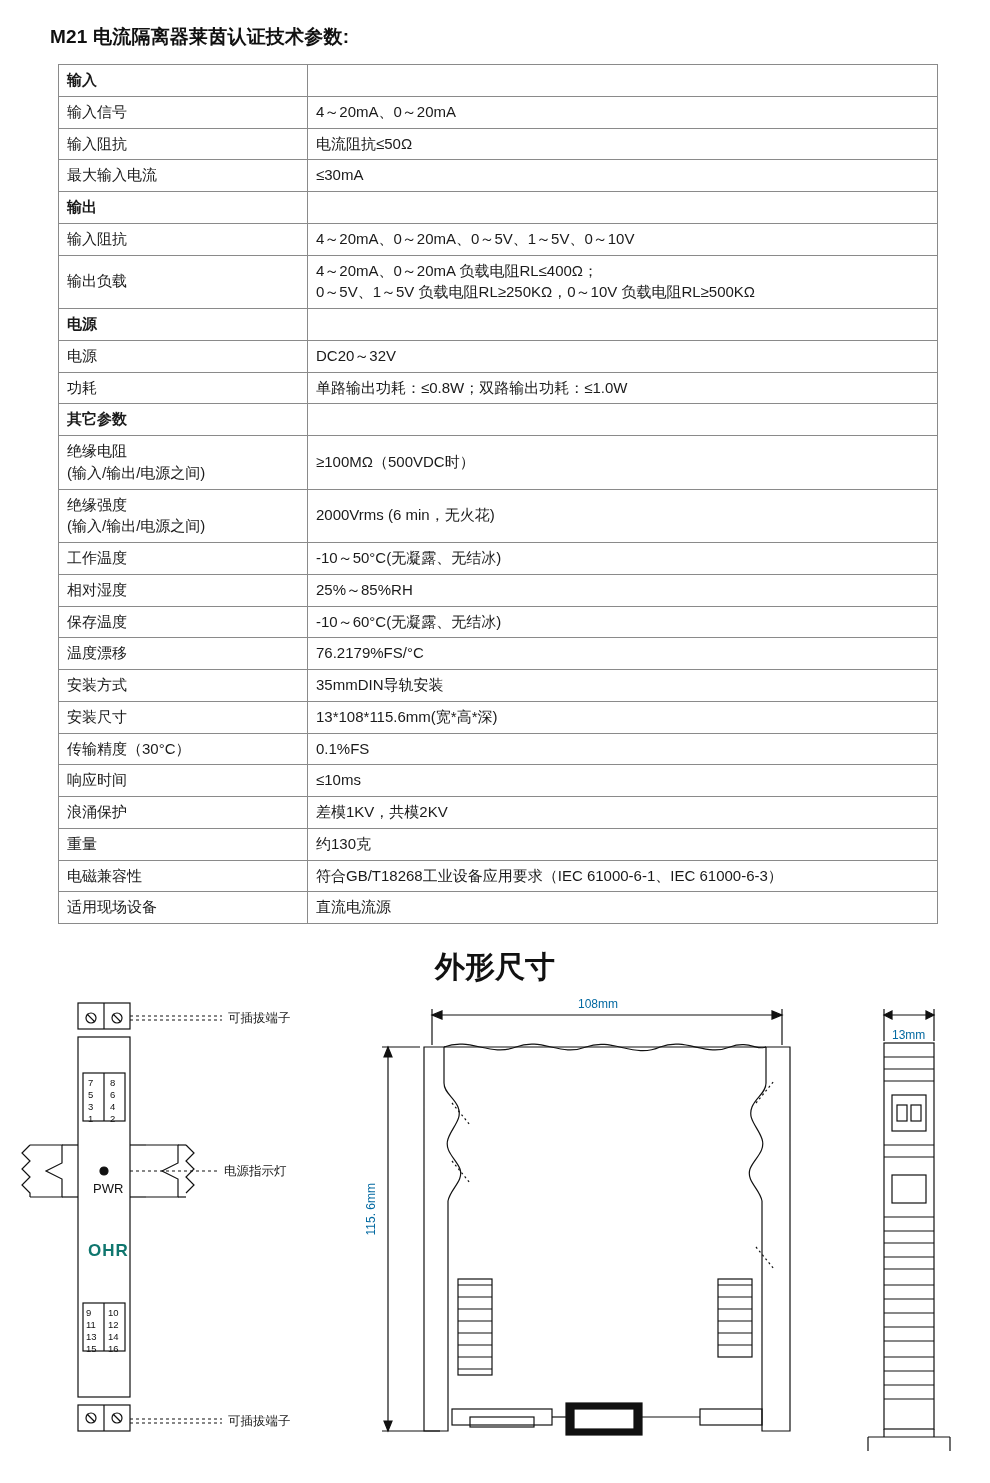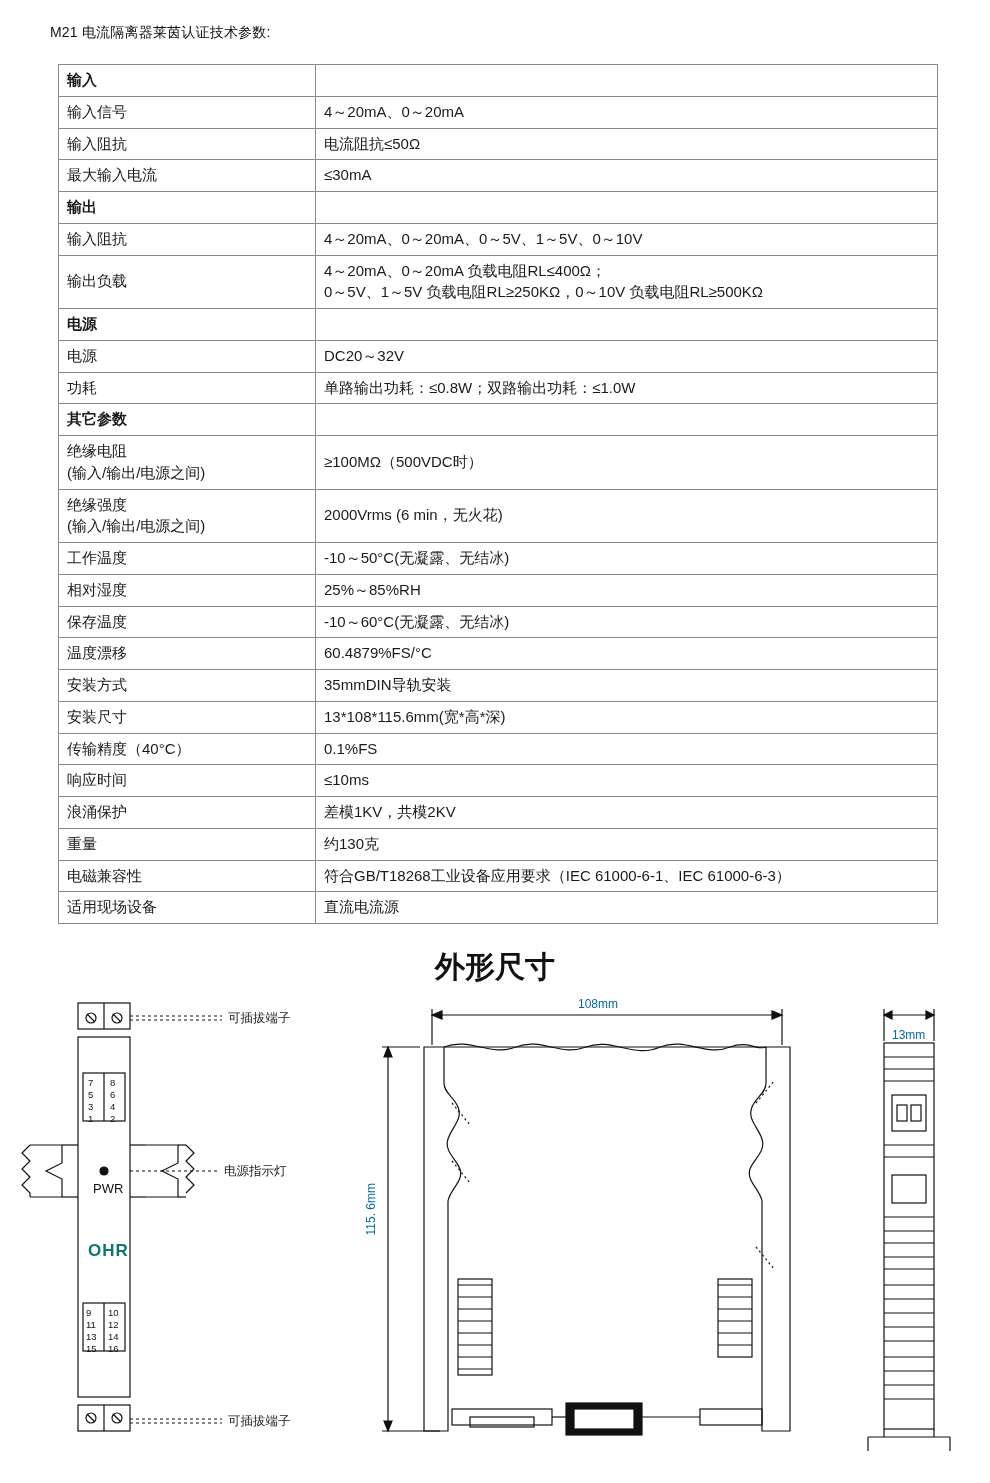--- a/index.html
+++ b/index.html
@@ -12,37 +12,37 @@
     height: 1483px;
     position: relative;
     font-family: "Liberation Sans", sans-serif;
     color: #1a1a1a;
     overflow: hidden;
   }
   .page-title {
     position: absolute;
     left: 50px;
     top: 24px;
-    font-size: 14px;
-    font-weight: normal;
+    font-size: 19px;
+    font-weight: bold;
     letter-spacing: 0.2px;
     color: #111;
   }
   table.spec {
     position: absolute;
     left: 58px;
     top: 64px;
     width: 880px;
     border-collapse: collapse;
     font-size: 15px;
     color: #1a1a1a;
   }
   table.spec td {
     border: 1px solid #8a8a8a;
-    padding: 4px 8px 5px 8px;
+    padding: 4px 0 5px 8px;
     vertical-align: middle;
     line-height: 1.45;
   }
   table.spec td.label {
     width: 240px;
   }
   table.spec tr.section td {
     font-weight: bold;
   }
   td .sub {
@@ -179,32 +179,32 @@
     <tr>
       <td class="label">相对湿度</td>
       <td>25%～85%RH</td>
     </tr>
     <tr>
       <td class="label">保存温度</td>
       <td>-10～60°C(无凝露、无结冰)</td>
     </tr>
     <tr>
       <td class="label">温度漂移</td>
-      <td>60.4879%FS/°C</td>
+      <td>76.2179%FS/°C</td>
     </tr>
     <tr>
       <td class="label">安装方式</td>
       <td>35mmDIN导轨安装</td>
     </tr>
     <tr>
       <td class="label">安装尺寸</td>
       <td>13*108*115.6mm(宽*高*深)</td>
     </tr>
     <tr>
-      <td class="label">传输精度（40°C）</td>
+      <td class="label">传输精度（30°C）</td>
       <td>0.1%FS</td>
     </tr>
     <tr>
       <td class="label">响应时间</td>
       <td>≤10ms</td>
     </tr>
     <tr>
       <td class="label">浪涌保护</td>
       <td>差模1KV，共模2KV</td>
     </tr>

